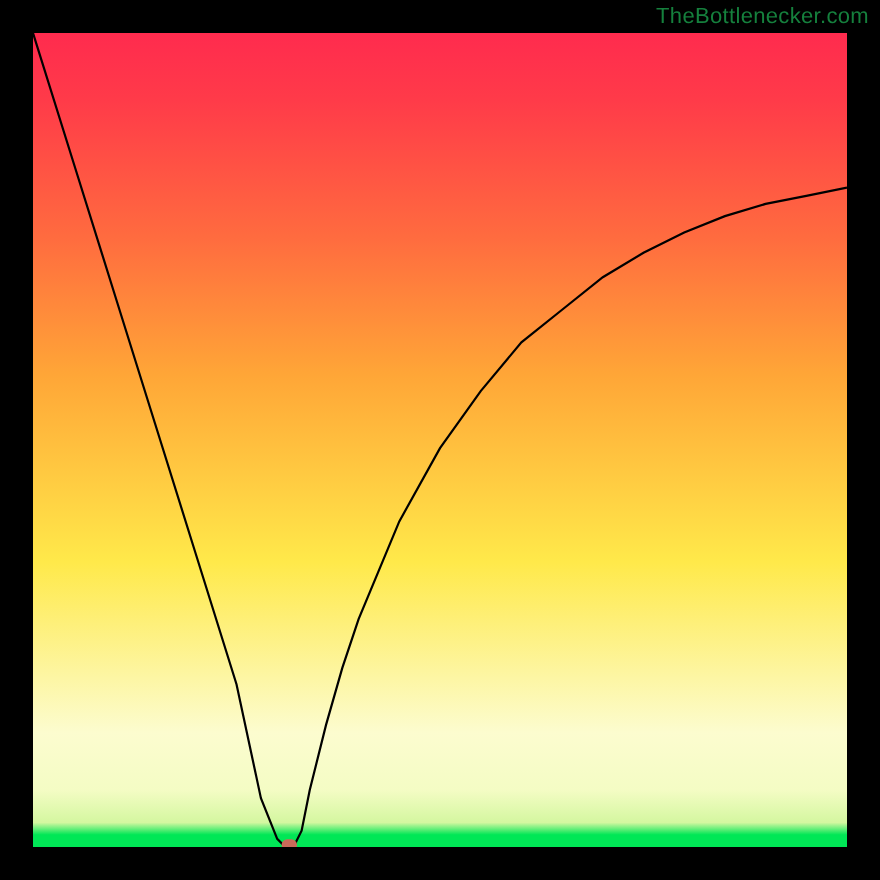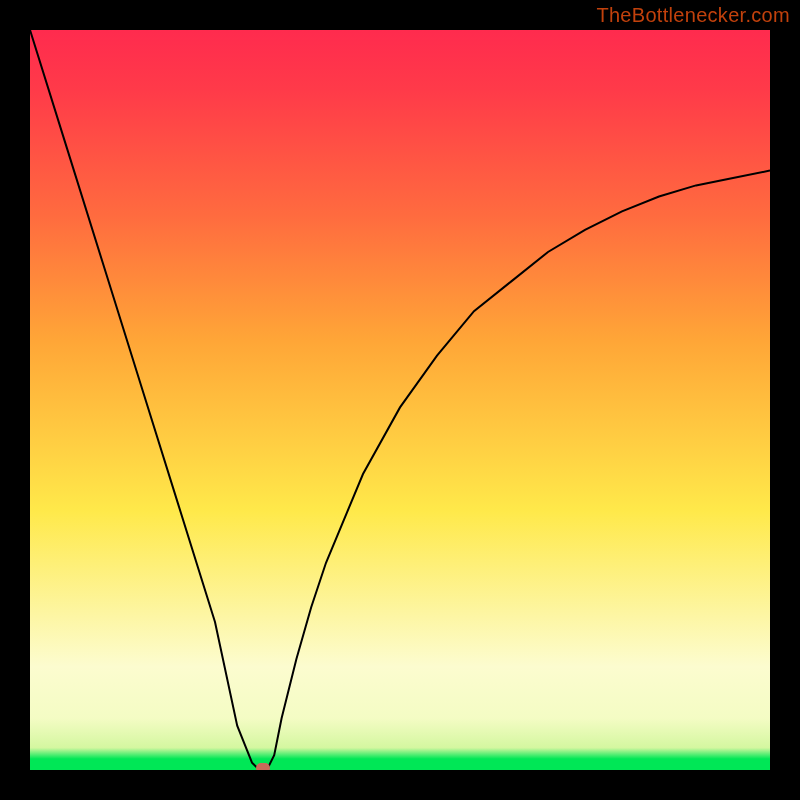--- a/index.html
+++ b/index.html
@@ -57,21 +57,21 @@
     position: absolute;
     width: 14px;
     height: 10px;
     border-radius: 5px;
     background: #c96a5a;
   }
   .watermark {
     position: absolute;
     top: 4px;
     right: 10px;
-    color: #c2410c;
+    color: #15803d;
     font-size: 20px;
     letter-spacing: 0.3px;
   }
 </style>
 </head>
 <body>
 
 <div class="frame">
 
   <div class="plot">

